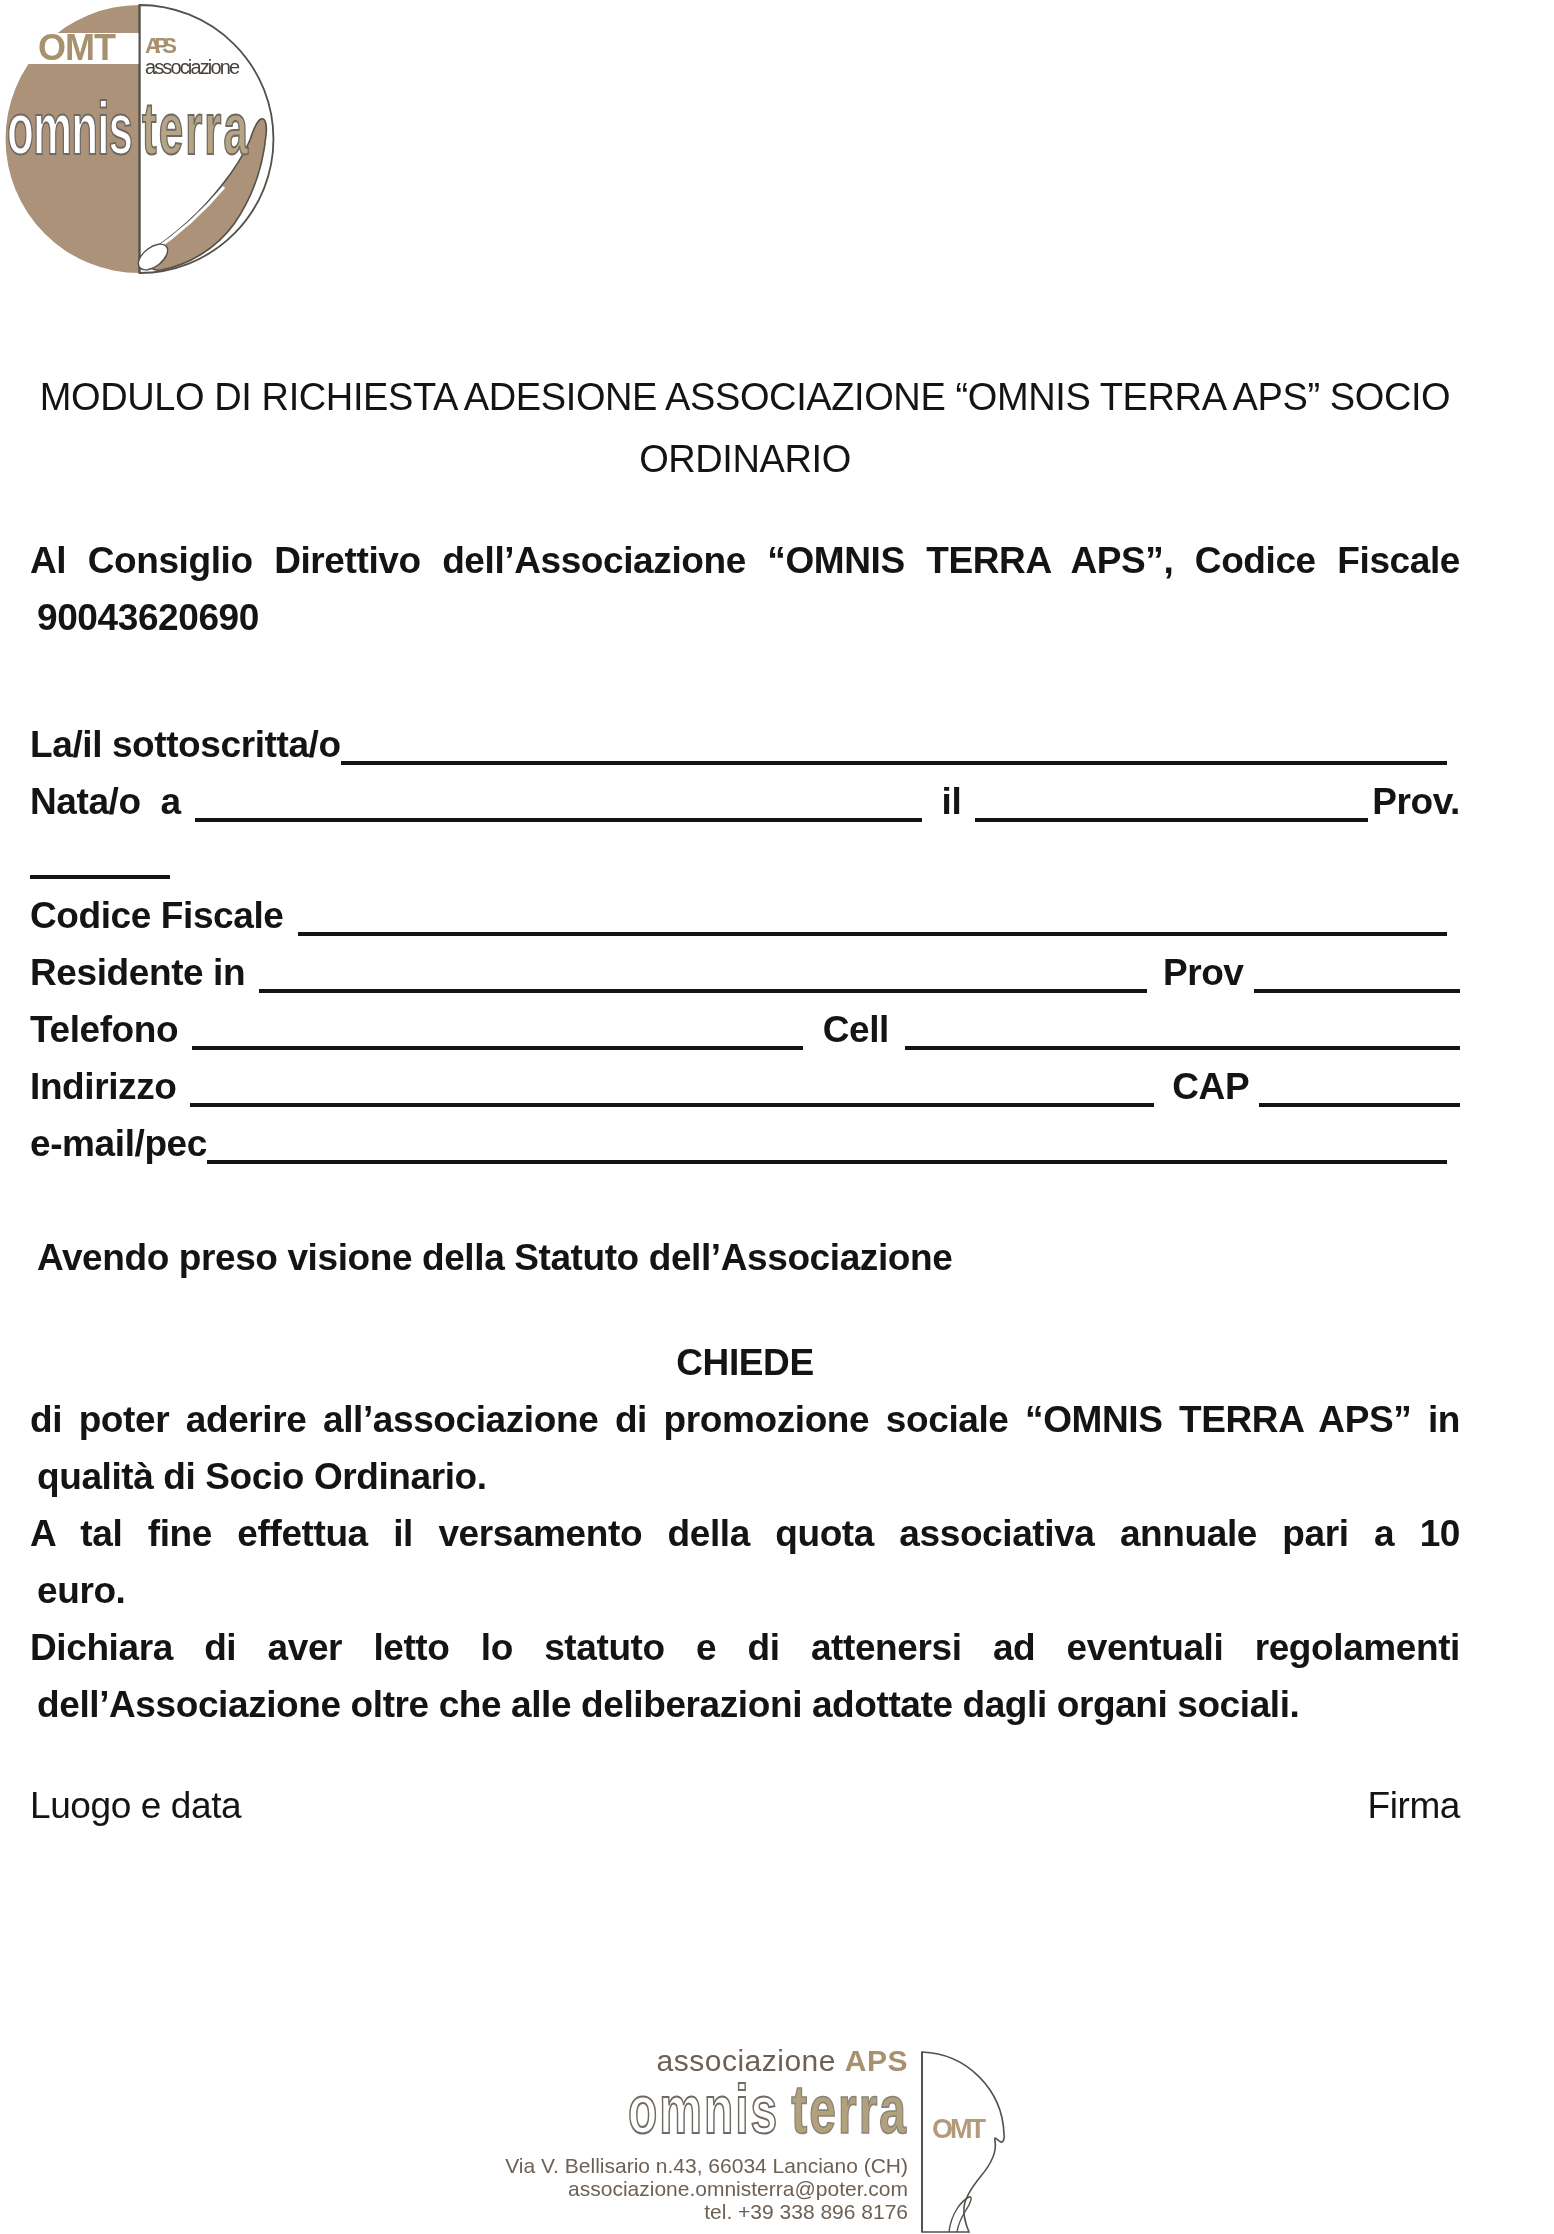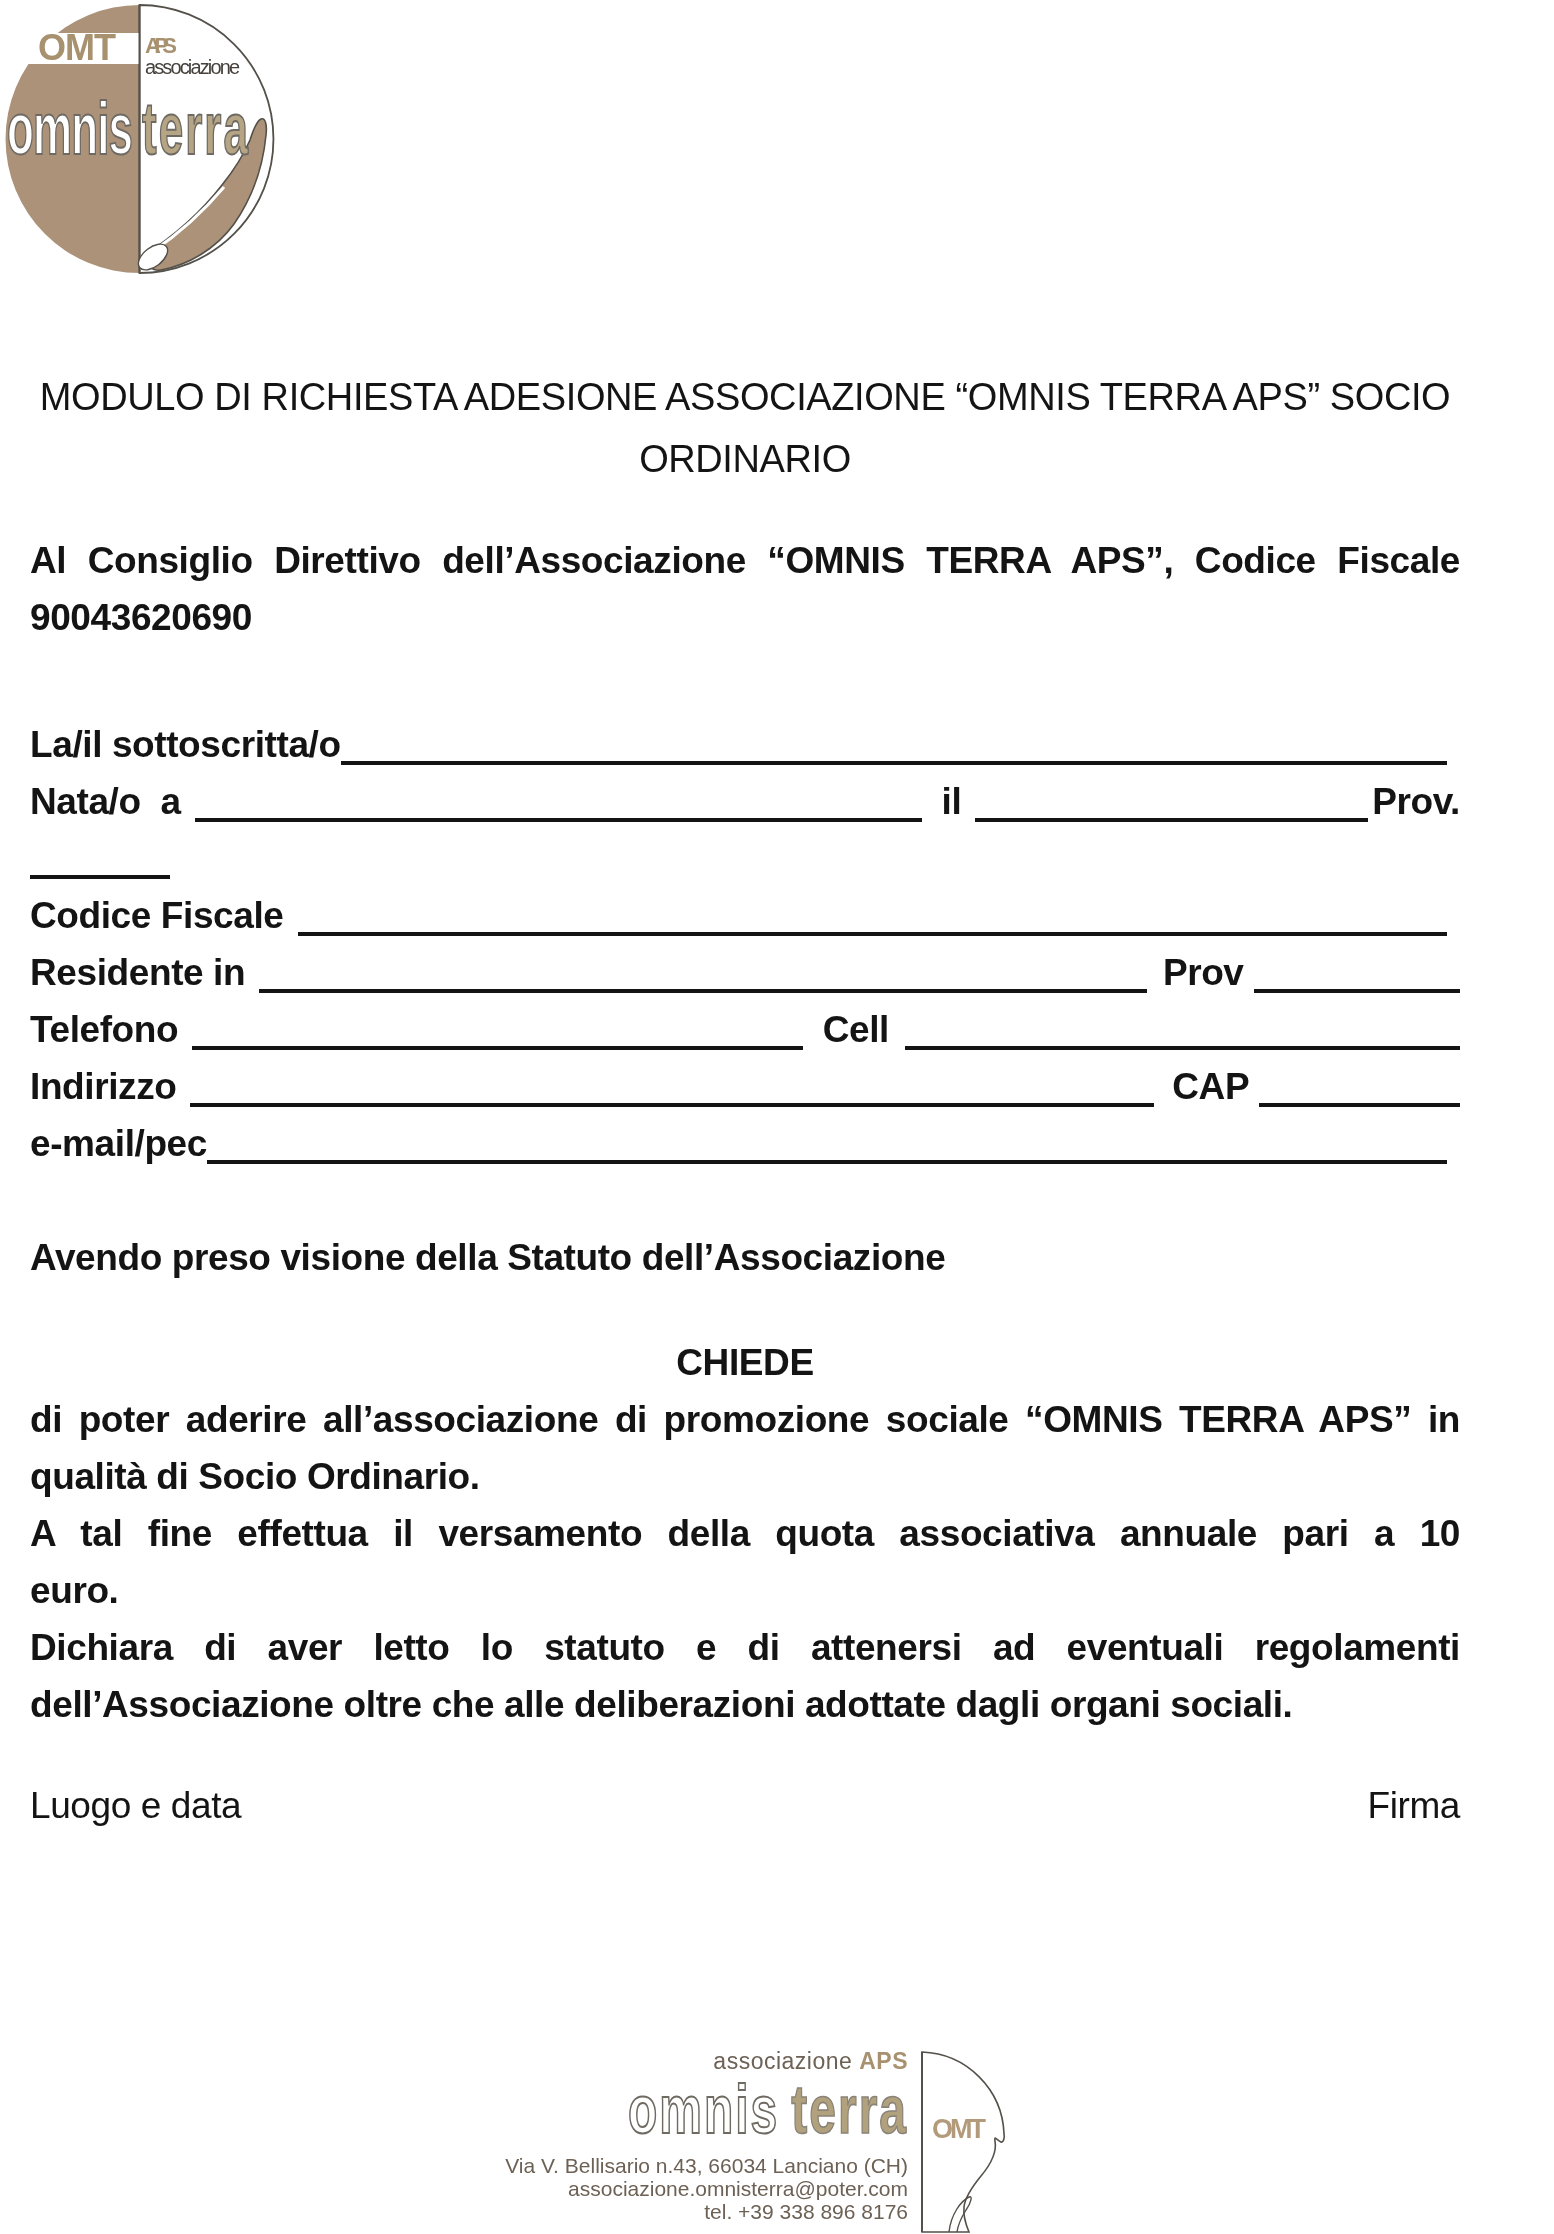--- a/index.html
+++ b/index.html
@@ -13,32 +13,32 @@
     color:#141414;
   }
   
   .logo-top{position:absolute;left:2px;top:2px;width:276px;height:272px;}
   
   .doc-block{position:absolute;left:30px;width:1430px;font-size:37px;line-height:57px;letter-spacing:-0.4px;}
   .title-block{top:366px;text-align:center;font-size:38px;line-height:62px;}
   .title-line{white-space:nowrap;}
   .par{padding-right:28px;font-weight:bold;}
   .stretch{text-align:justify;text-align-last:justify;}
-  .leftline{text-align:left;}
+  .leftline{text-align:left;margin-left:7px;}
   .centerline{text-align:center;}
   
   .frm{display:flex;align-items:flex-end;height:57px;}
   .frm .lbl{white-space:pre;flex:0 0 auto;}
   .fill{border-bottom:4px solid #141414;align-self:flex-end;margin-bottom:8px;height:1px;}
   .grow{flex:1 1 auto;}
   .sig-row{display:flex;justify-content:space-between;padding-right:118px;}
   
   .footer{position:absolute;left:430px;top:2048px;display:flex;align-items:flex-start;}
   .f-col{width:478px;display:flex;flex-direction:column;align-items:flex-end;color:#6d6155;}
-  .f-line1{font-size:23px;line-height:26px;letter-spacing:0.5px;}
+  .f-line1{font-size:30px;line-height:26px;letter-spacing:0.5px;}
   .f-line1 .f-aps{font-weight:bold;color:#a8916f;}
   .f-brand{height:66px;margin-top:2px;display:flex;align-items:flex-end;}
   .f-brand span{display:inline-block;transform:scaleY(1.42);transform-origin:bottom;
     font-size:48px;font-weight:bold;letter-spacing:2px;line-height:44px;}
   .f-omnis{color:#ffffff;-webkit-text-stroke:1.4px #6f6a62;}
   .f-terra{color:#b2a17d;-webkit-text-stroke:1.2px #8a8379;margin-left:12px;}
   .f-addr{margin-top:12px;font-size:21px;line-height:23px;text-align:right;}
   .f-gfx{width:92px;height:186px;margin-left:11px;}
 </style>
 </head>

